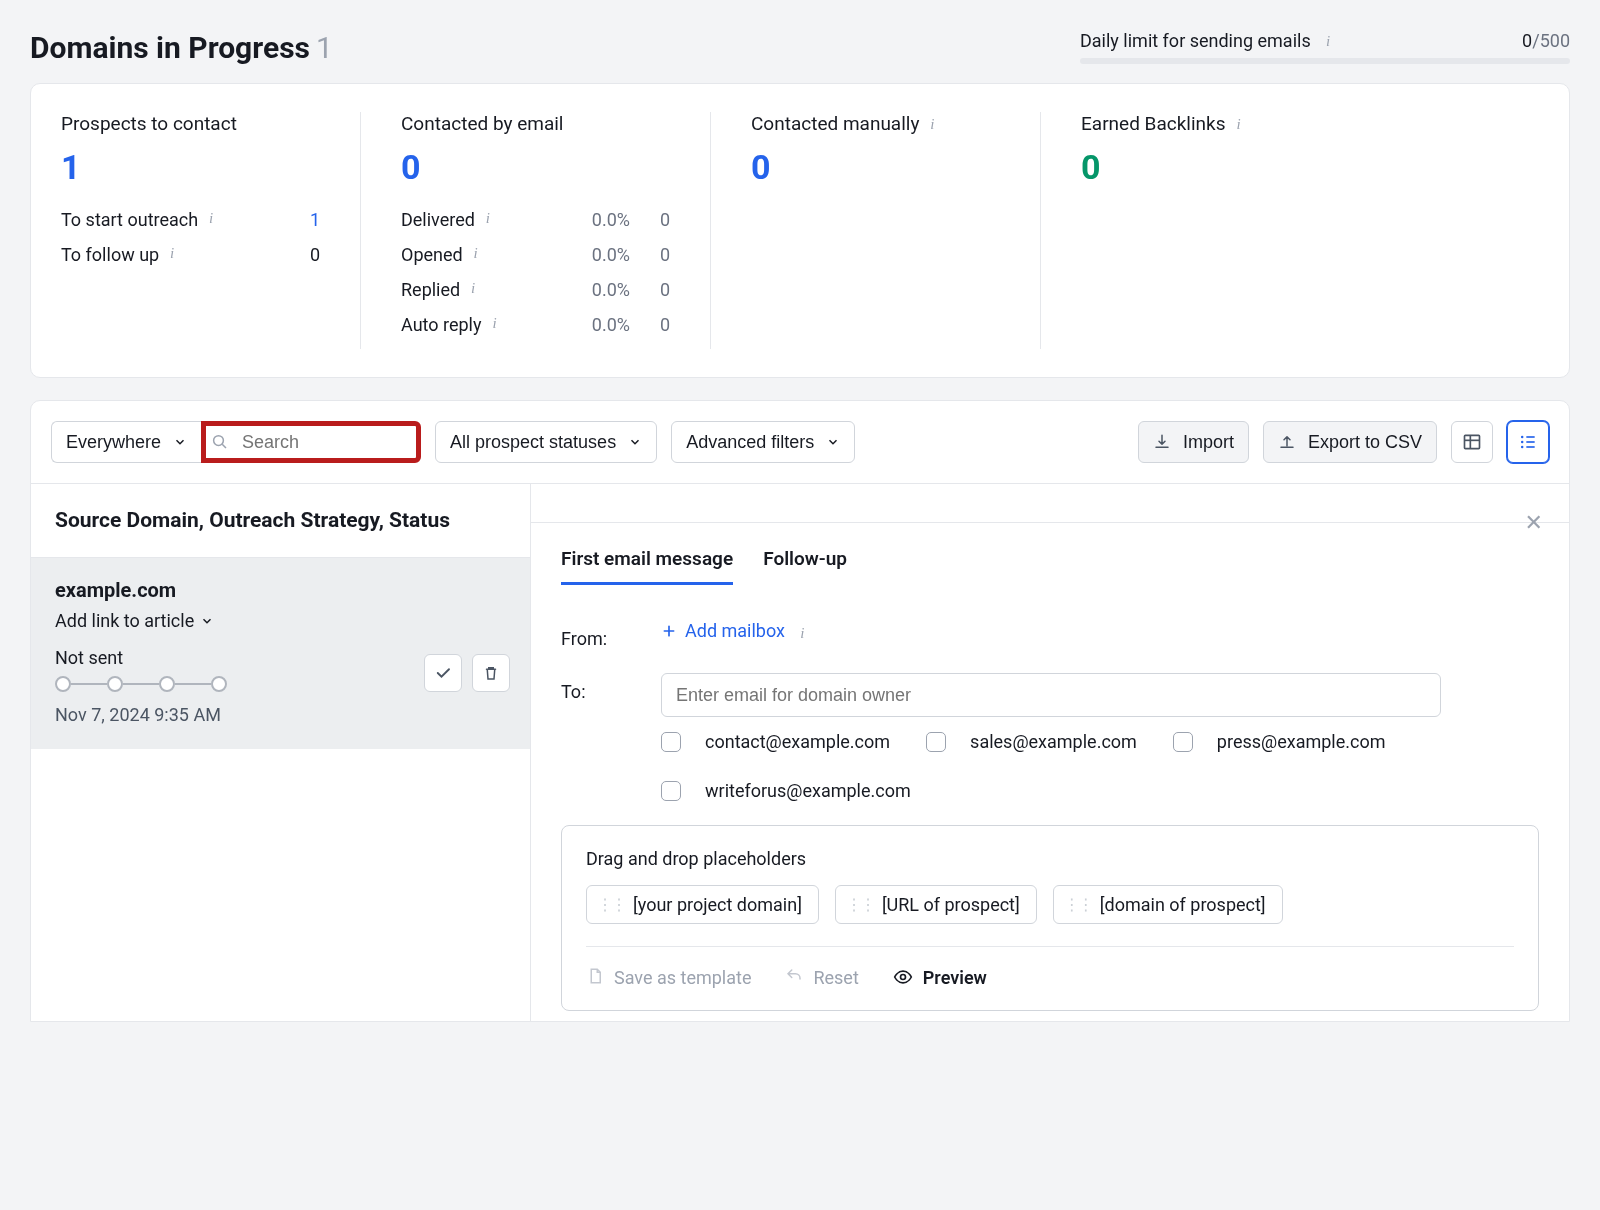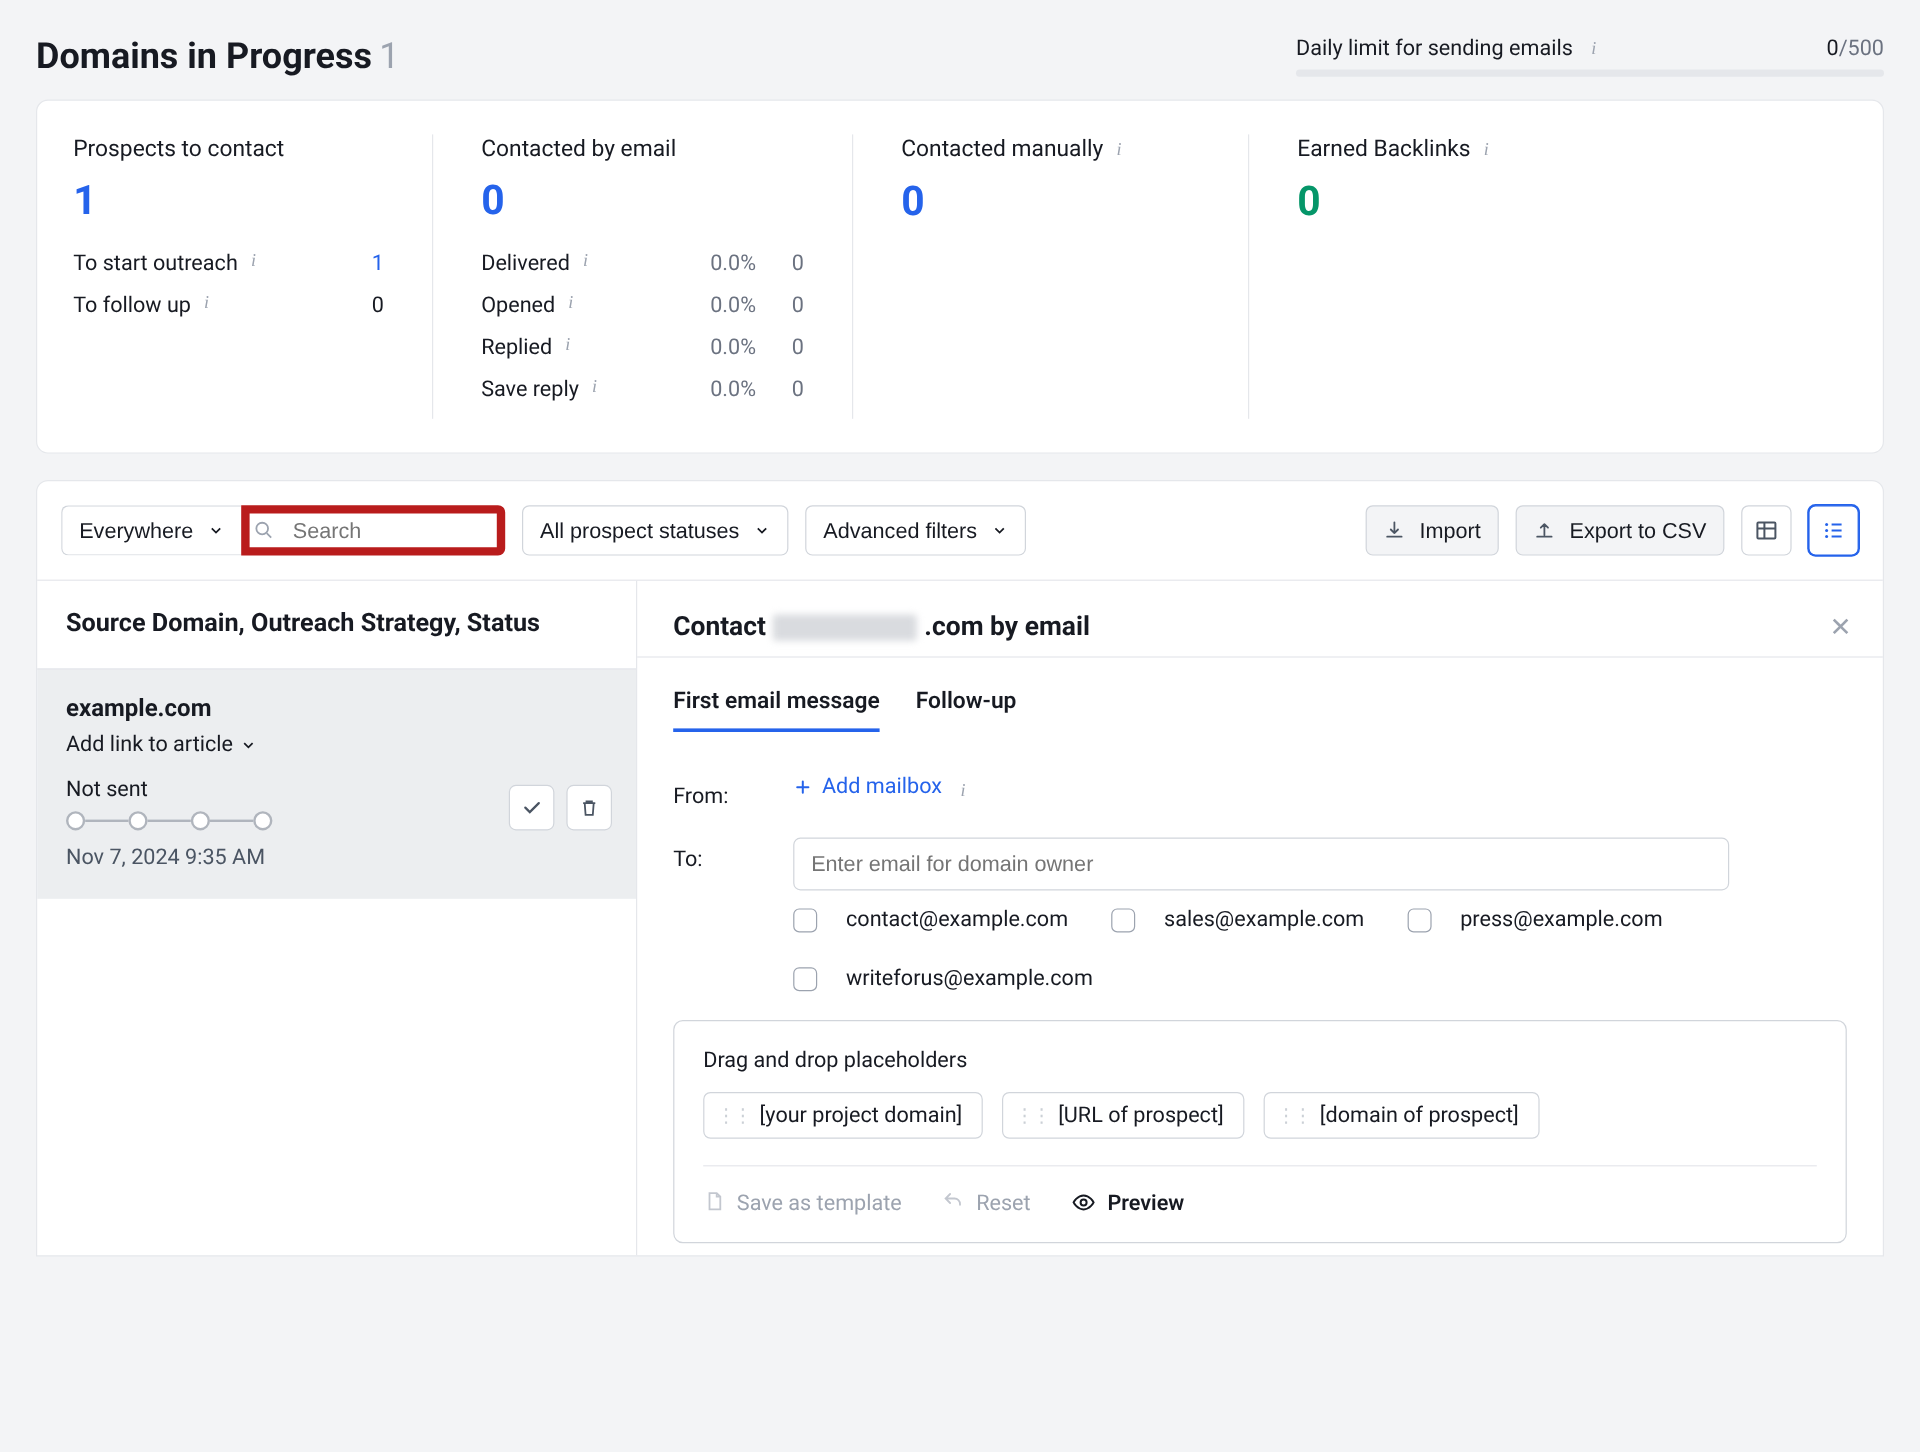--- a/index.html
+++ b/index.html
@@ -58,21 +58,21 @@
   .btn {
     display:inline-flex; align-items:center; gap:12px;
     background:#fff; border:1px solid #d1d5db; border-radius:6px;
     padding:8px 14px; font-size:18px; color:#171A22; cursor:pointer;
     height:42px;
   }
   .btn.grey { background:#f3f4f6;}
   .seg { display:flex; border-radius:6px;}
   .seg .btn:first-child{border-radius:6px 0 0 6px; border-right:none;}
   .seg input {
-    border:7px solid #b91c1c; border-radius:0 6px 6px 0; height:42px;
+    border:5px solid #b91c1c; border-radius:0 6px 6px 0; height:42px;
     padding:0 12px 0 36px; font-size:18px; width:220px; outline:none;
     background: #fff;
   }
   .search-wrap{ position:relative;}
   .search-wrap .sicon{ position:absolute; left:10px; top:50%; transform:translateY(-50%); color:#9ca3af;}
   .spacer{flex:1;}
   .icon-btn { width:42px; padding:0; justify-content:center;}
   .icon-btn.active{ border-color:#2563eb; color:#2563eb; box-shadow:0 0 0 1px #2563eb;}
   
   .split { display:flex; border-top:1px solid #e5e7eb;}
@@ -193,21 +193,21 @@
     <div class="sub-row">
         <span class="lab">
           <span>Replied</span>
           <span class="info-i">i</span>
         </span>
         <span class="pct">0.0%</span>
         <span class="cnt">0</span>
       </div>
     <div class="sub-row">
         <span class="lab">
-          <span>Save reply</span>
+          <span>Auto reply</span>
           <span class="info-i">i</span>
         </span>
         <span class="pct">0.0%</span>
         <span class="cnt">0</span>
       </div>
   </div>
 
   <div class="stat-col col3 sep">
     <div class="stat-head"><span>Contacted manually</span><span class="info-i">i</span></div>
     <div class="big-num c-blue">0</div>
@@ -315,25 +315,20 @@
             <svg width="18" height="18" viewBox="0 0 24 24">
                 <path d="M6 7h12M9 7V5h6v2m-8 0l1 13h8l1-13" fill="none" stroke="#4b5563" stroke-width="2" stroke-linecap="round"></path>
               </svg>
           </div>
         </div>
       </div>
     </div>
 
     <div class="right">
       <span class="close-x">✕</span>
-      <div class="contact-title">
-        <span>Contact</span>
-        <span class="blur"></span>
-          <span>.com by email</span>
-      </div>
       <div class="divider"></div>
 
       <div class="tabs">
         <div class="tab active">First email message</div>
         <div class="tab">Follow-up</div>
       </div>
       <div class="tab-underline"></div>
 
       <div class="form-row">
         <div class="form-label">From:</div>

